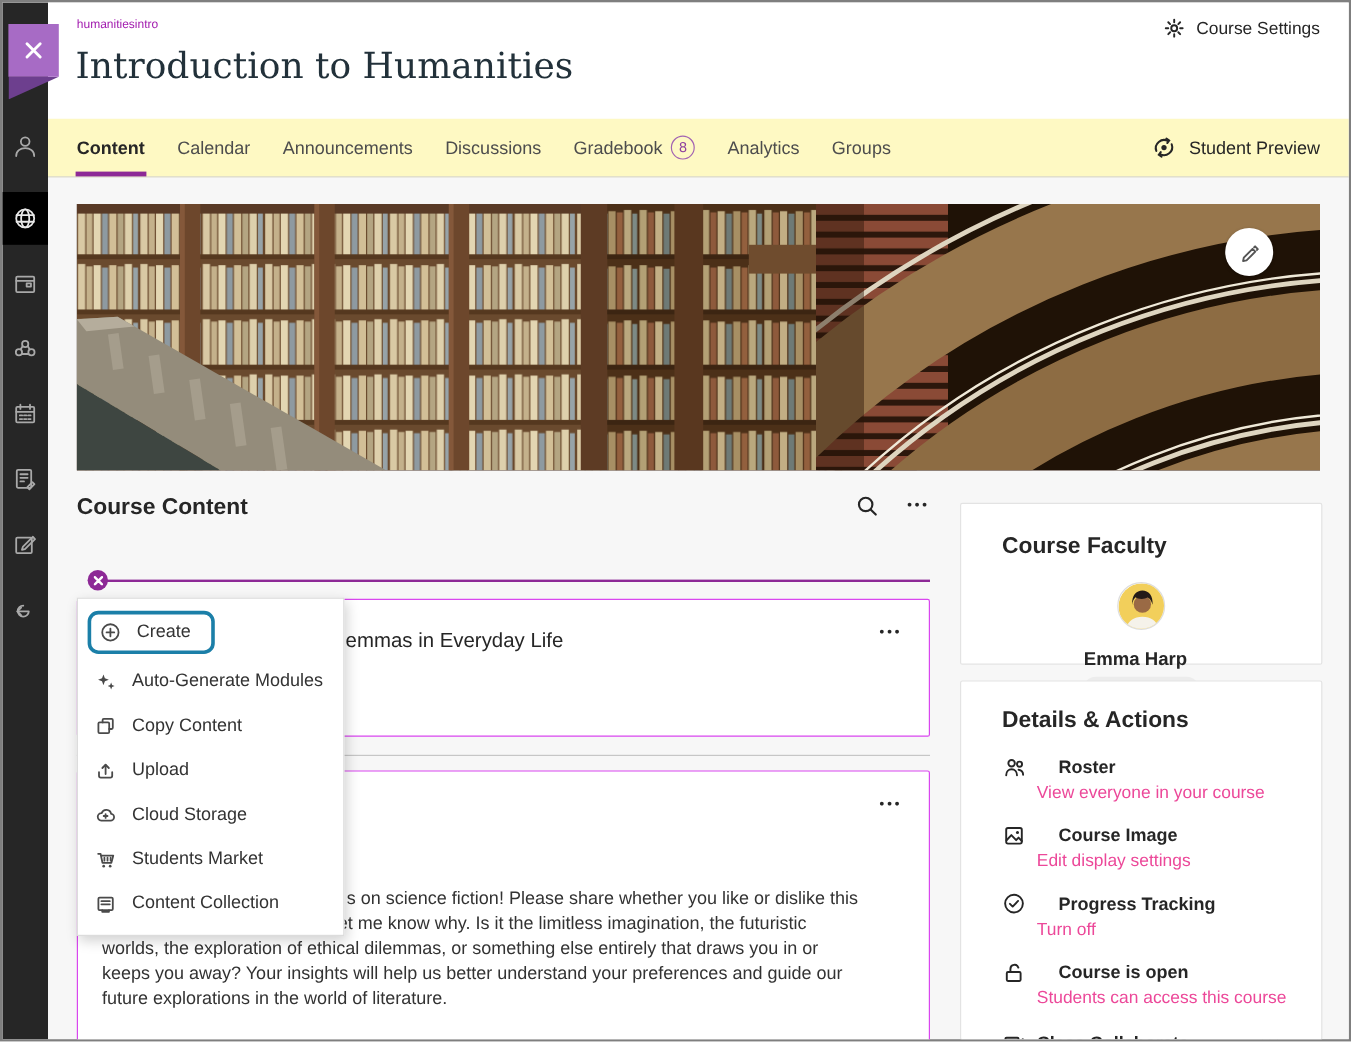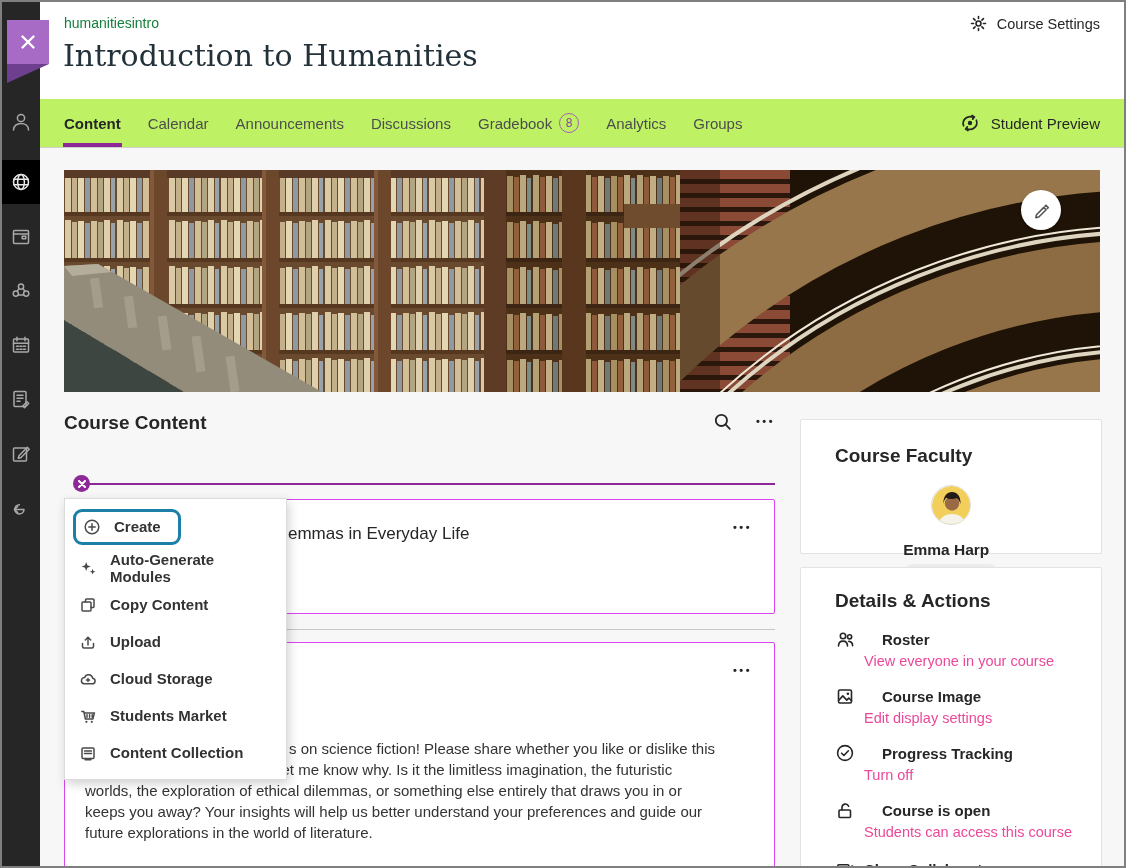--- a/index.html
+++ b/index.html
@@ -11,27 +11,27 @@
   .sidebar { position:absolute; left:0; top:0; width:38px; height:100%; background:#262626; z-index:40; }
   .side-ic { position:absolute; left:8px; width:22px; height:22px; color:#a9a9a9; }
   .side-ic svg { width:22px; height:22px; stroke:currentColor; fill:none; stroke-width:1.5; stroke-linecap:round; stroke-linejoin:round; }
   .active-block { position:absolute; left:0; top:158px; width:38px; height:44px; background:#000; }
   .ribbon { position:absolute; left:5px; top:18px; width:42px; height:44px; background:#a76bc5; z-index:45; display:flex; align-items:center; justify-content:center; cursor:pointer; }
   .ribbon:after { content:""; position:absolute; top:44px; left:0; width:42px; height:19px; background:#6d3f8e; clip-path:polygon(0 0,100% 0,0 100%); }
   .ribbon svg { width:18px; height:18px; stroke:#fff; stroke-width:2.4; stroke-linecap:round; }
 
   
   .hdr { position:absolute; left:38px; right:0; top:0; height:97px; background:#fff; }
-  .hdr-sub { position:absolute; left:24px; top:13px; font-size:14px; color:#15803d; }
+  .hdr-sub { position:absolute; left:24px; top:13px; font-size:10px; color:#a21caf; }
   .hdr-title { position:absolute; left:23px; top:36px; font-family:"DejaVu Serif", serif; font-size:30px; color:#22313a; }
   .settings { position:absolute; right:24px; top:12px; display:flex; align-items:center; gap:9px; font-size:14.5px; color:#262626; cursor:pointer; }
   .settings svg { width:19px; height:19px; stroke:#262626; fill:none; stroke-width:1.7; stroke-linecap:round; }
 
   
-  .tabbar { position:absolute; left:38px; right:0; top:97px; height:49px; background:#bef264; border-bottom:1px solid #cfcfcf; display:flex; align-items:center; padding-left:24px; }
+  .tabbar { position:absolute; left:38px; right:0; top:97px; height:49px; background:#fef9c3; border-bottom:1px solid #cfcfcf; display:flex; align-items:center; padding-left:24px; }
   .tab { position:relative; height:100%; display:flex; align-items:center; margin-right:27px; font-size:15px; color:#4d4d4d; cursor:pointer; white-space:nowrap; }
   .tab.active { color:#262626; font-weight:bold; }
   .tab.active:after { content:""; position:absolute; left:-1px; right:-1px; bottom:0; height:4px; background:#8d2996; }
   .gb-badge { display:inline-flex; align-items:center; justify-content:center; width:20px; height:20px; margin-left:7px; border:1.4px solid #a263b2; border-radius:50%; font-size:12px; color:#8d3f9e; font-weight:normal; }
   .stu-prev { position:absolute; right:24px; top:0; height:100%; display:flex; align-items:center; gap:10px; font-size:15px; color:#262626; cursor:pointer; }
   .stu-prev svg { width:22px; height:22px; }
 
   
   .main { position:absolute; left:38px; right:0; top:146px; bottom:0; background:#f7f7f7; }
 
@@ -60,21 +60,21 @@
   .card2 { top:230px; height:232px; }
   .card .dots { position:absolute; top:22px; right:22px; }
   .card1-title { position:absolute; left:223px; top:24px; font-size:17px; color:#262626; white-space:nowrap; }
   .card2-body { position:absolute; left:20px; top:95px; font-size:15px; color:#333; line-height:21px; }
   .card2-body div { white-space:nowrap; }
   .card2-body .indent { margin-left:204px; }
   .card-sep { position:absolute; left:0; top:217px; width:711px; height:1px; background:#c6c6c6; }
 
   
   .menu { position:absolute; left:0; top:86px; width:223px; background:#fff; border:1px solid #dcdcdc; box-shadow:2px 4px 10px rgba(0,0,0,.18); z-index:20; padding:5px 0 8px; }
-  .mitem { display:flex; align-items:center; gap:13px; height:37px; padding:0 14px; font-size:15px; color:#333; cursor:pointer;font-weight:bold; }
+  .mitem { display:flex; align-items:center; gap:13px; height:37px; padding:0 14px; font-size:15px; color:#333; cursor:pointer; }
   .mitem svg { width:18px; height:18px; stroke:#4a4a4a; fill:none; stroke-width:1.5; stroke-linecap:round; stroke-linejoin:round; flex:0 0 auto; }
   .mitem.first { height:45px; padding:0 8px; }
   .focus-ring { display:inline-flex; align-items:center; gap:13px; border:3px solid #1b7fa8; border-radius:9px; padding:6px 17px 6px 7px; }
 
   
   .right-col { position:absolute; left:760px; top:271px; width:302px; }
   .panel { background:#fff; border:1px solid #e3e3e3; border-radius:2px; }
   .panel1 { height:135px; padding:25px 34px; }
   .panel2 { position:absolute; top:148px; left:0; width:302px; height:300px; padding:22px 24px 0 34px; overflow:hidden; }
   .p-title { font-size:19px; font-weight:bold; color:#262626; }

